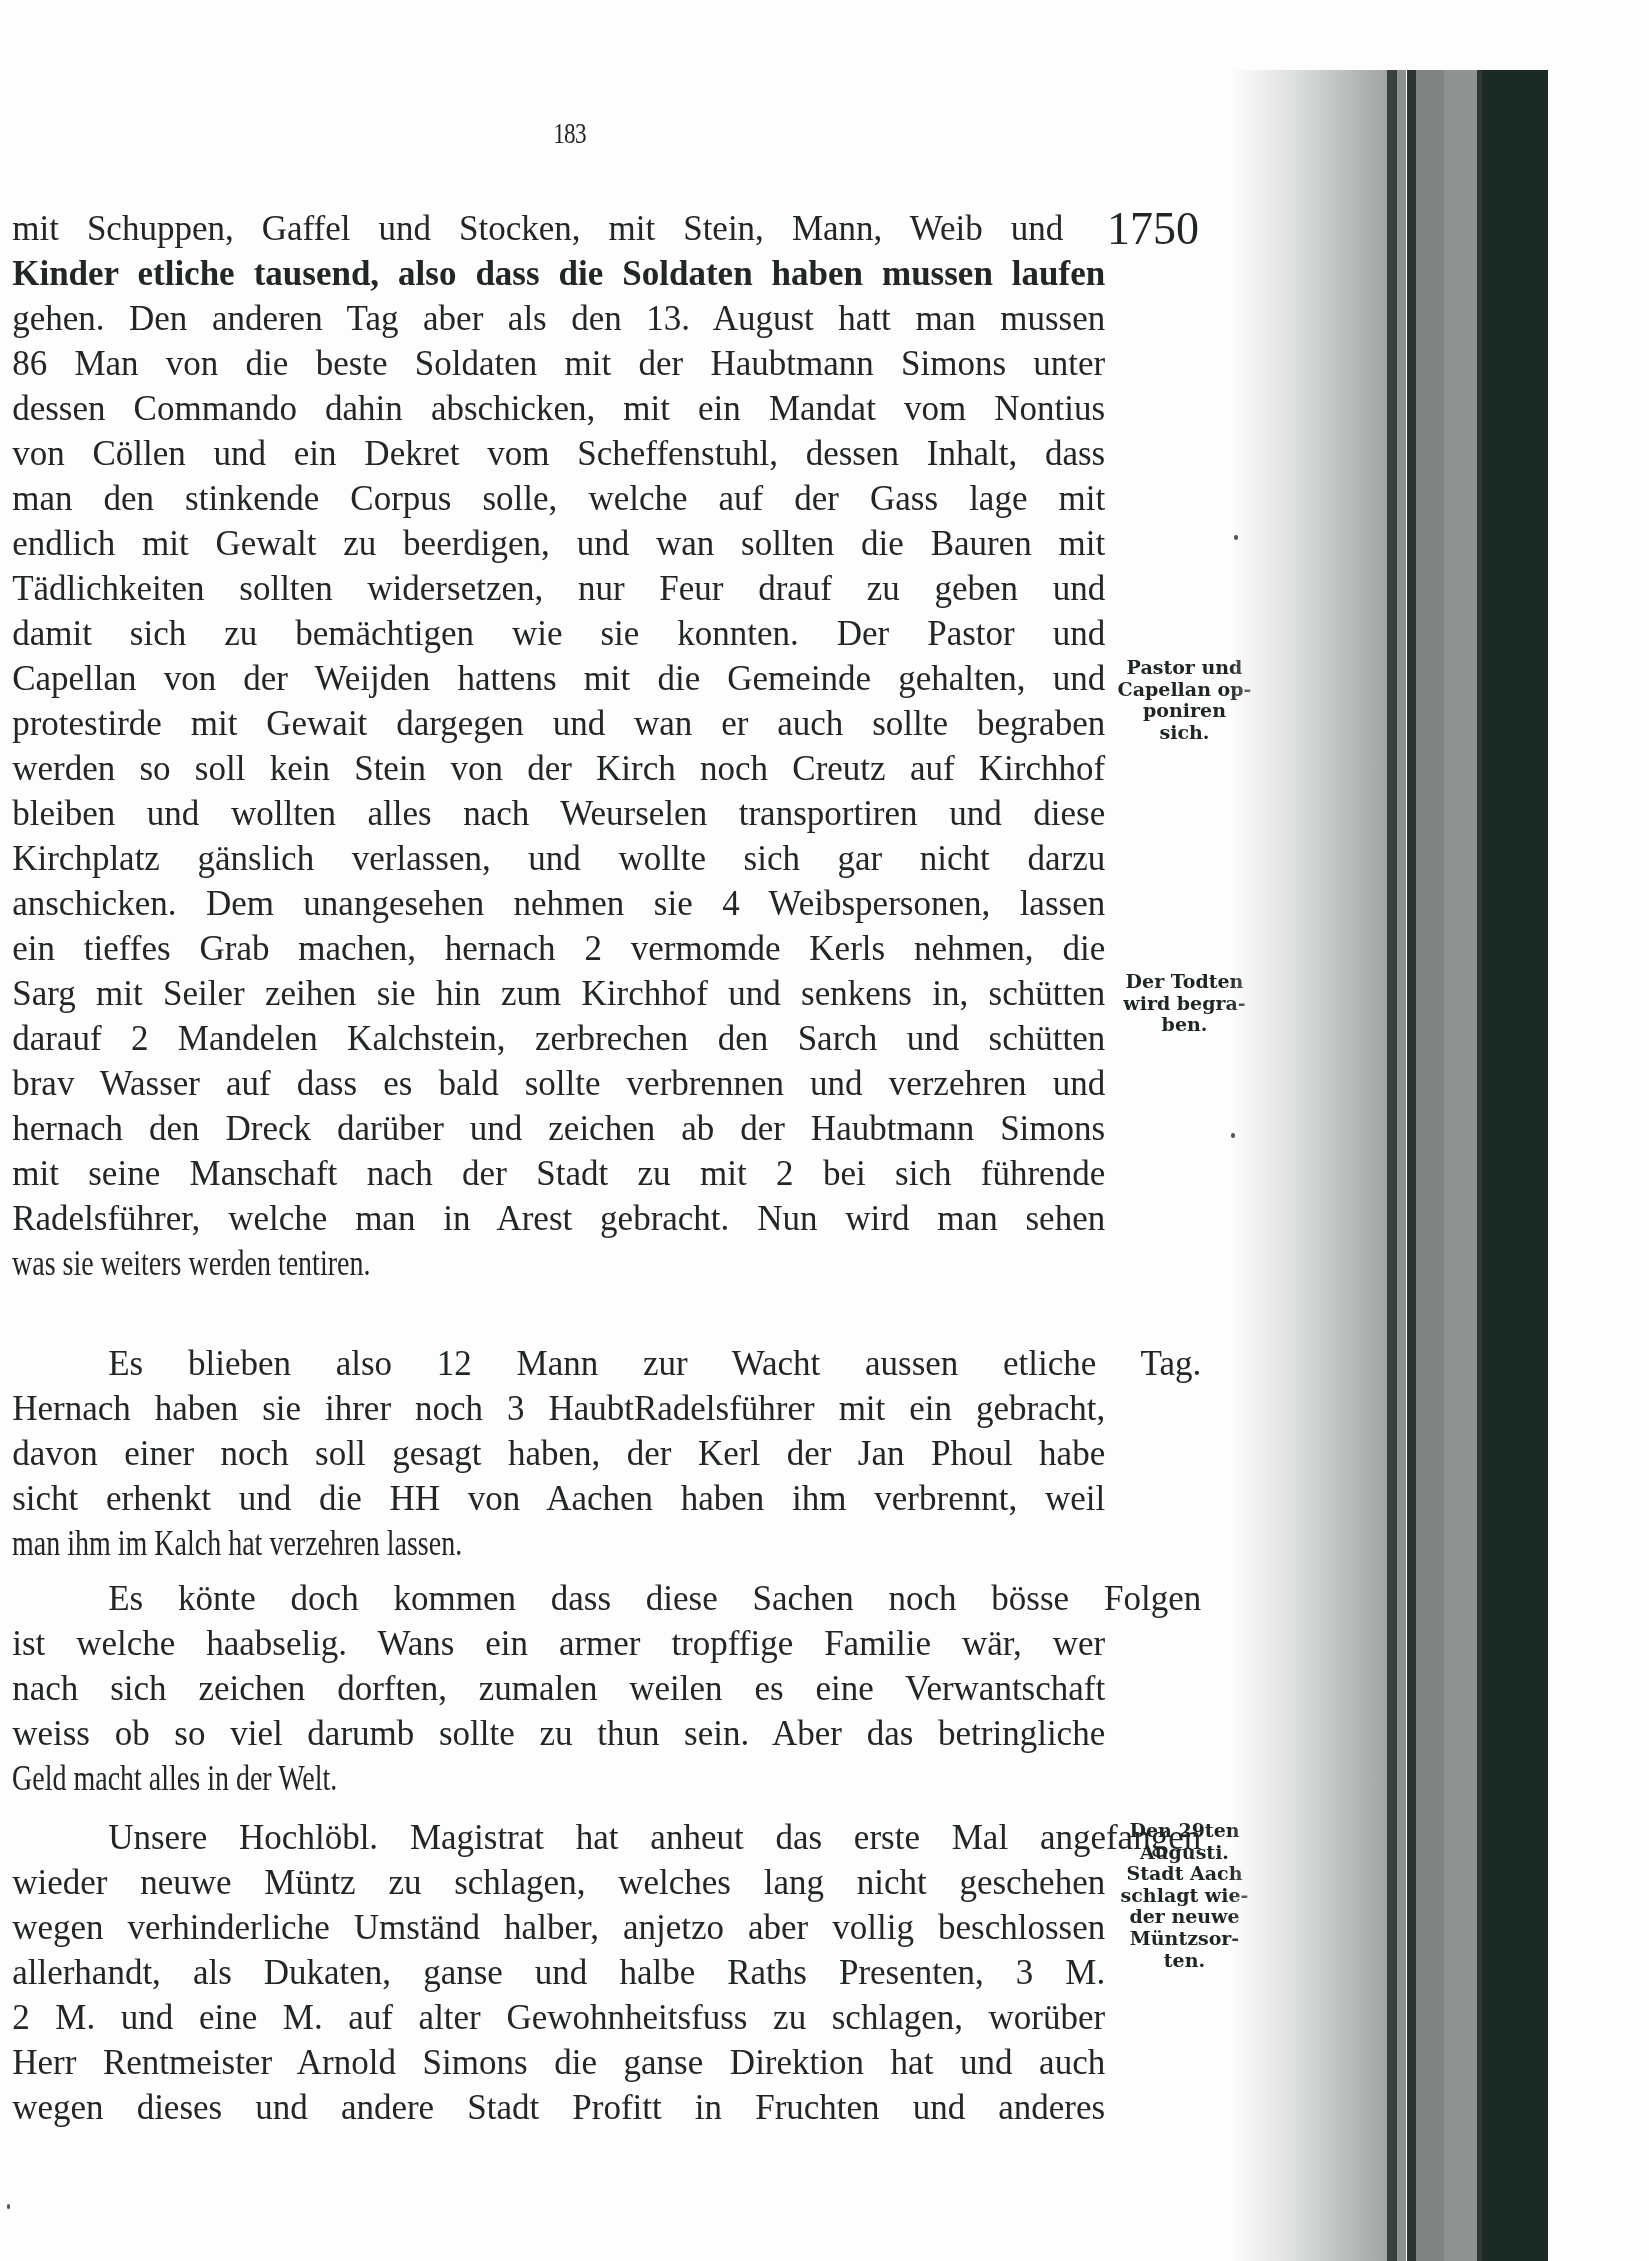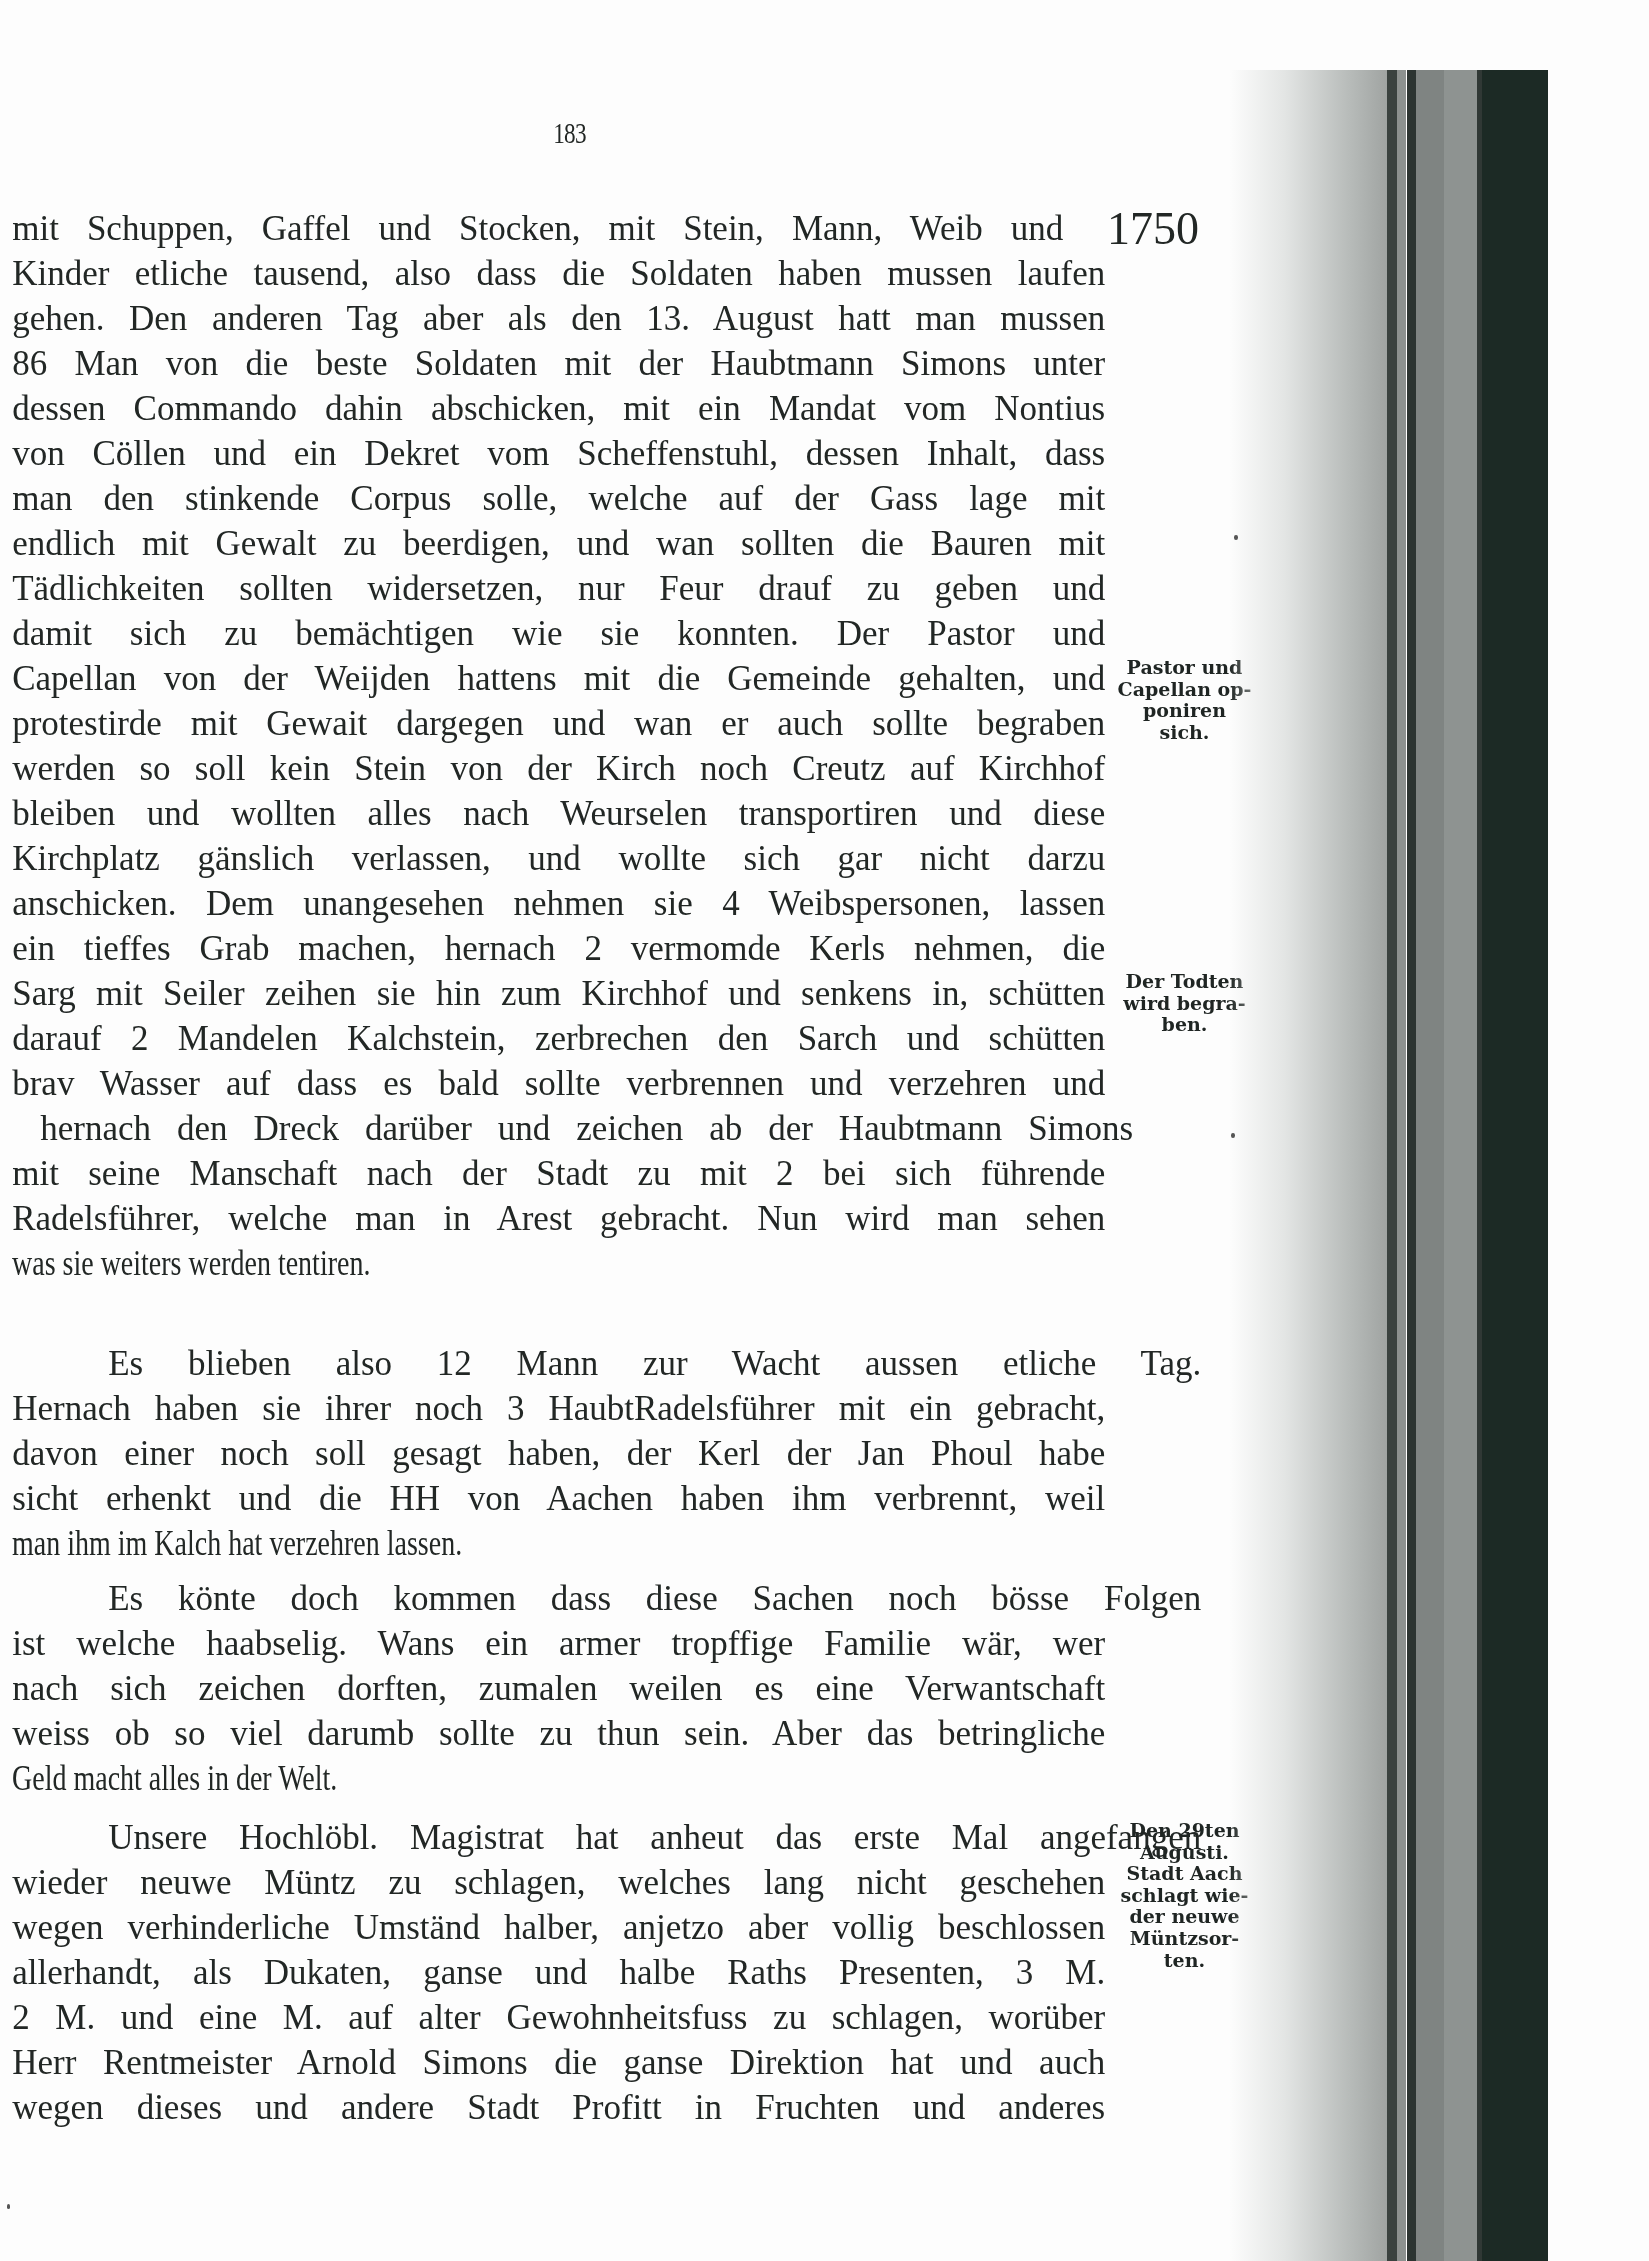--- a/index.html
+++ b/index.html
@@ -51,40 +51,40 @@
 </style>
 </head>
 <body>
 
 <div class="page-number">183</div>
 
 <div class="margin-year">1750</div>
 
 <div class="text-block" style="top:206px;">
   <span class="line" style="width: 1051px; display: block; transform: scaleX(1);">mit Schuppen, Gaffel und Stocken, mit Stein, Mann, Weib und</span>
-  <span class="line" style="display: block; width: 1093px; transform: scaleX(1);">Kinder etliche tausend, also dass die Soldaten haben mussen laufen</span>
+  <span class="line" style="display: block; width: 1093px; transform: scaleX(1); font-weight: bold;">Kinder etliche tausend, also dass die Soldaten haben mussen laufen</span>
   <span class="line" style="display: block; width: 1093px; transform: scaleX(1);">gehen. Den anderen Tag aber als den 13. August hatt man mussen</span>
   <span class="line" style="display: block; width: 1093px; transform: scaleX(1);">86 Man von die beste Soldaten mit der Haubtmann Simons unter</span>
   <span class="line" style="display: block; width: 1093px; transform: scaleX(1);">dessen Commando dahin abschicken, mit ein Mandat vom Nontius</span>
   <span class="line" style="display: block; width: 1093px; transform: scaleX(1);">von Cöllen und ein Dekret vom Scheffenstuhl, dessen Inhalt, dass</span>
   <span class="line" style="display: block; width: 1093px; transform: scaleX(1);">man den stinkende Corpus solle, welche auf der Gass lage mit</span>
   <span class="line" style="display: block; width: 1093px; transform: scaleX(1);">endlich mit Gewalt zu beerdigen, und wan sollten die Bauren mit</span>
   <span class="line" style="display: block; width: 1093px; transform: scaleX(1);">Tädlichkeiten sollten widersetzen, nur Feur drauf zu geben und</span>
   <span class="line" style="display: block; width: 1093px; transform: scaleX(1);">damit sich zu bemächtigen wie sie konnten. Der Pastor und</span>
   <span class="line" style="display: block; width: 1093px; transform: scaleX(1);">Capellan von der Weijden hattens mit die Gemeinde gehalten, und</span>
   <span class="line" style="display: block; width: 1093px; transform: scaleX(1);">protestirde mit Gewait dargegen und wan er auch sollte begraben</span>
   <span class="line" style="display: block; width: 1093px; transform: scaleX(1);">werden so soll kein Stein von der Kirch noch Creutz auf Kirchhof</span>
   <span class="line" style="display: block; width: 1093px; transform: scaleX(1);">bleiben und wollten alles nach Weurselen transportiren und diese</span>
   <span class="line" style="display: block; width: 1093px; transform: scaleX(1);">Kirchplatz gänslich verlassen, und wollte sich gar nicht darzu</span>
   <span class="line" style="display: block; width: 1093px; transform: scaleX(1);">anschicken. Dem unangesehen nehmen sie 4 Weibspersonen, lassen</span>
   <span class="line" style="display: block; width: 1093px; transform: scaleX(1);">ein tieffes Grab machen, hernach 2 vermomde Kerls nehmen, die</span>
   <span class="line" style="display: block; width: 1093px; transform: scaleX(1);">Sarg mit Seiler zeihen sie hin zum Kirchhof und senkens in, schütten</span>
   <span class="line" style="display: block; width: 1093px; transform: scaleX(1);">darauf 2 Mandelen Kalchstein, zerbrechen den Sarch und schütten</span>
   <span class="line" style="display: block; width: 1093px; transform: scaleX(1);">brav Wasser auf dass es bald sollte verbrennen und verzehren und</span>
-  <span class="line" style="display: block; width: 1093px; transform: scaleX(1); margin-left: 28px;">hernach den Dreck darüber und zeichen ab der Haubtmann Simons</span>
+  <span class="line" style="display: block; width: 1093px; transform: scaleX(1);">hernach den Dreck darüber und zeichen ab der Haubtmann Simons</span>
   <span class="line" style="display: block; width: 1093px; transform: scaleX(1);">mit seine Manschaft nach der Stadt zu mit 2 bei sich führende</span>
   <span class="line" style="display: block; width: 1093px; transform: scaleX(1);">Radelsführer, welche man in Arest gebracht. Nun wird man sehen</span>
   <span class="line last" style="display: block; width: 1366px; transform: scaleX(0.8);">was sie weiters werden tentiren.</span>
 </div>
 
 <div class="text-block" style="top:1341px;">
   <span class="line indent" style="display: block; width: 1093px; transform: scaleX(1);">Es blieben also 12 Mann zur Wacht aussen etliche Tag.</span>
   <span class="line" style="display: block; width: 1093px; transform: scaleX(1);">Hernach haben sie ihrer noch 3 HaubtRadelsführer mit ein gebracht,</span>
   <span class="line" style="display: block; width: 1093px; transform: scaleX(1);">davon einer noch soll gesagt haben, der Kerl der Jan Phoul habe</span>
   <span class="line" style="display: block; width: 1093px; transform: scaleX(1);">sicht erhenkt und die HH von Aachen haben ihm verbrennt, weil</span>

